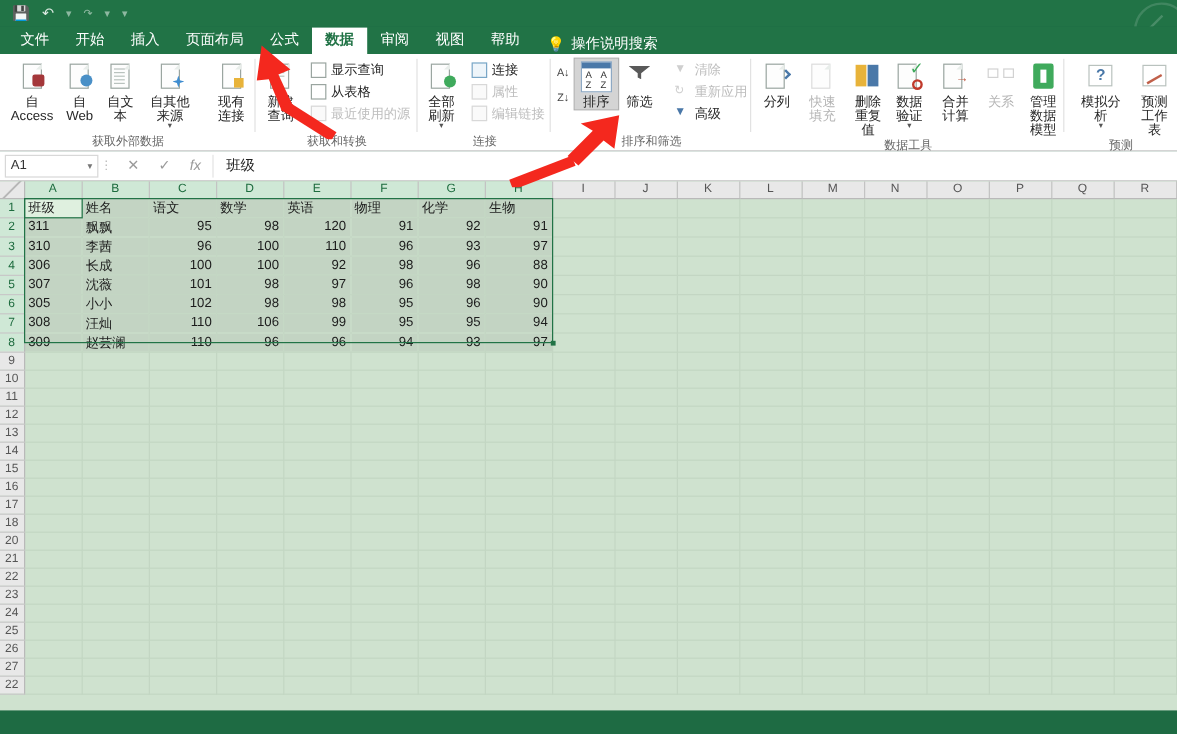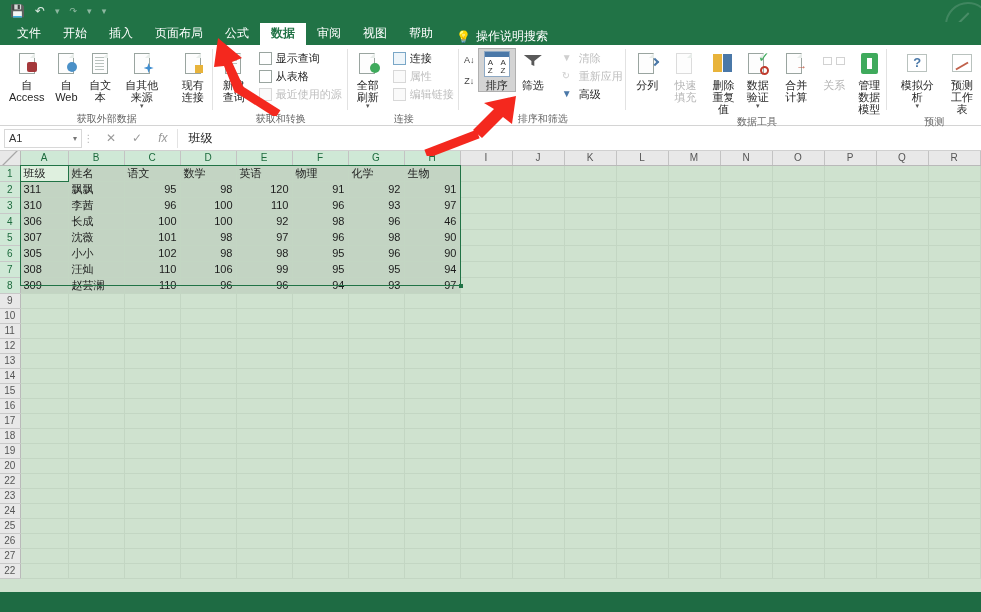--- a/index.html
+++ b/index.html
@@ -491,21 +491,21 @@
         </tr>
         <tr>
           <th class="rowhead hl">4</th>
           <td class="cell sel" style="width: 48px;">306</td>
           <td class="cell sel" style="width: 56px;">长成</td>
           <td class="cell sel num" style="width: 56px;">100</td>
           <td class="cell sel num" style="width: 56px;">100</td>
           <td class="cell sel num" style="width: 56px;">92</td>
           <td class="cell sel num" style="width: 56px;">98</td>
           <td class="cell sel num" style="width: 56px;">96</td>
-          <td class="cell sel num" style="width: 56px;">46</td>
+          <td class="cell sel num" style="width: 56px;">88</td>
           <td class="cell" style="width: 52px;"></td>
           <td class="cell" style="width: 52px;"></td>
           <td class="cell" style="width: 52px;"></td>
           <td class="cell" style="width: 52px;"></td>
           <td class="cell" style="width: 52px;"></td>
           <td class="cell" style="width: 52px;"></td>
           <td class="cell" style="width: 52px;"></td>
           <td class="cell" style="width: 52px;"></td>
           <td class="cell" style="width: 52px;"></td>
           <td class="cell" style="width: 52px;"></td>
@@ -798,42 +798,42 @@
           <td class="cell" style="width: 52px;"></td>
           <td class="cell" style="width: 52px;"></td>
           <td class="cell" style="width: 52px;"></td>
           <td class="cell" style="width: 52px;"></td>
           <td class="cell" style="width: 52px;"></td>
           <td class="cell" style="width: 52px;"></td>
           <td class="cell" style="width: 52px;"></td>
           <td class="cell" style="width: 52px;"></td>
         </tr>
         <tr>
-          <th class="rowhead">19</th>
-          <td class="cell" style="width: 48px;"></td>
-          <td class="cell" style="width: 56px;"></td>
-          <td class="cell" style="width: 56px;"></td>
-          <td class="cell" style="width: 56px;"></td>
-          <td class="cell" style="width: 56px;"></td>
-          <td class="cell" style="width: 56px;"></td>
-          <td class="cell" style="width: 56px;"></td>
-          <td class="cell" style="width: 56px;"></td>
-          <td class="cell" style="width: 52px;"></td>
-          <td class="cell" style="width: 52px;"></td>
-          <td class="cell" style="width: 52px;"></td>
-          <td class="cell" style="width: 52px;"></td>
-          <td class="cell" style="width: 52px;"></td>
-          <td class="cell" style="width: 52px;"></td>
-          <td class="cell" style="width: 52px;"></td>
-          <td class="cell" style="width: 52px;"></td>
-          <td class="cell" style="width: 52px;"></td>
-          <td class="cell" style="width: 52px;"></td>
-        </tr>
-        <tr>
           <th class="rowhead">20</th>
+          <td class="cell" style="width: 48px;"></td>
+          <td class="cell" style="width: 56px;"></td>
+          <td class="cell" style="width: 56px;"></td>
+          <td class="cell" style="width: 56px;"></td>
+          <td class="cell" style="width: 56px;"></td>
+          <td class="cell" style="width: 56px;"></td>
+          <td class="cell" style="width: 56px;"></td>
+          <td class="cell" style="width: 56px;"></td>
+          <td class="cell" style="width: 52px;"></td>
+          <td class="cell" style="width: 52px;"></td>
+          <td class="cell" style="width: 52px;"></td>
+          <td class="cell" style="width: 52px;"></td>
+          <td class="cell" style="width: 52px;"></td>
+          <td class="cell" style="width: 52px;"></td>
+          <td class="cell" style="width: 52px;"></td>
+          <td class="cell" style="width: 52px;"></td>
+          <td class="cell" style="width: 52px;"></td>
+          <td class="cell" style="width: 52px;"></td>
+        </tr>
+        <tr>
+          <th class="rowhead">21</th>
           <td class="cell" style="width: 48px;"></td>
           <td class="cell" style="width: 56px;"></td>
           <td class="cell" style="width: 56px;"></td>
           <td class="cell" style="width: 56px;"></td>
           <td class="cell" style="width: 56px;"></td>
           <td class="cell" style="width: 56px;"></td>
           <td class="cell" style="width: 56px;"></td>
           <td class="cell" style="width: 56px;"></td>
           <td class="cell" style="width: 52px;"></td>
           <td class="cell" style="width: 52px;"></td>

